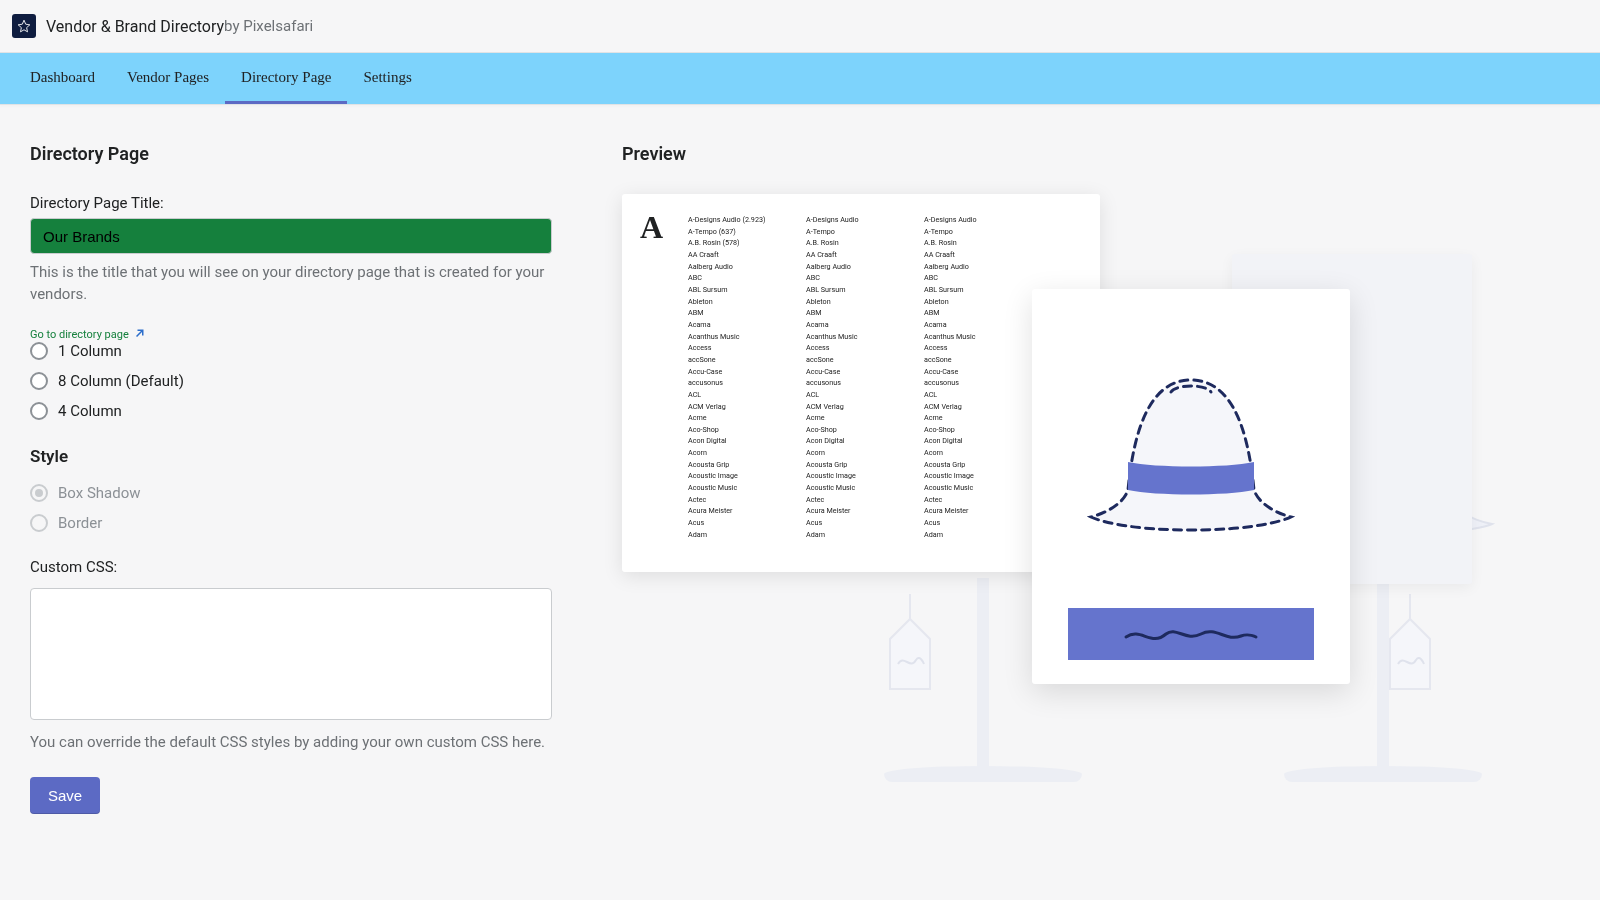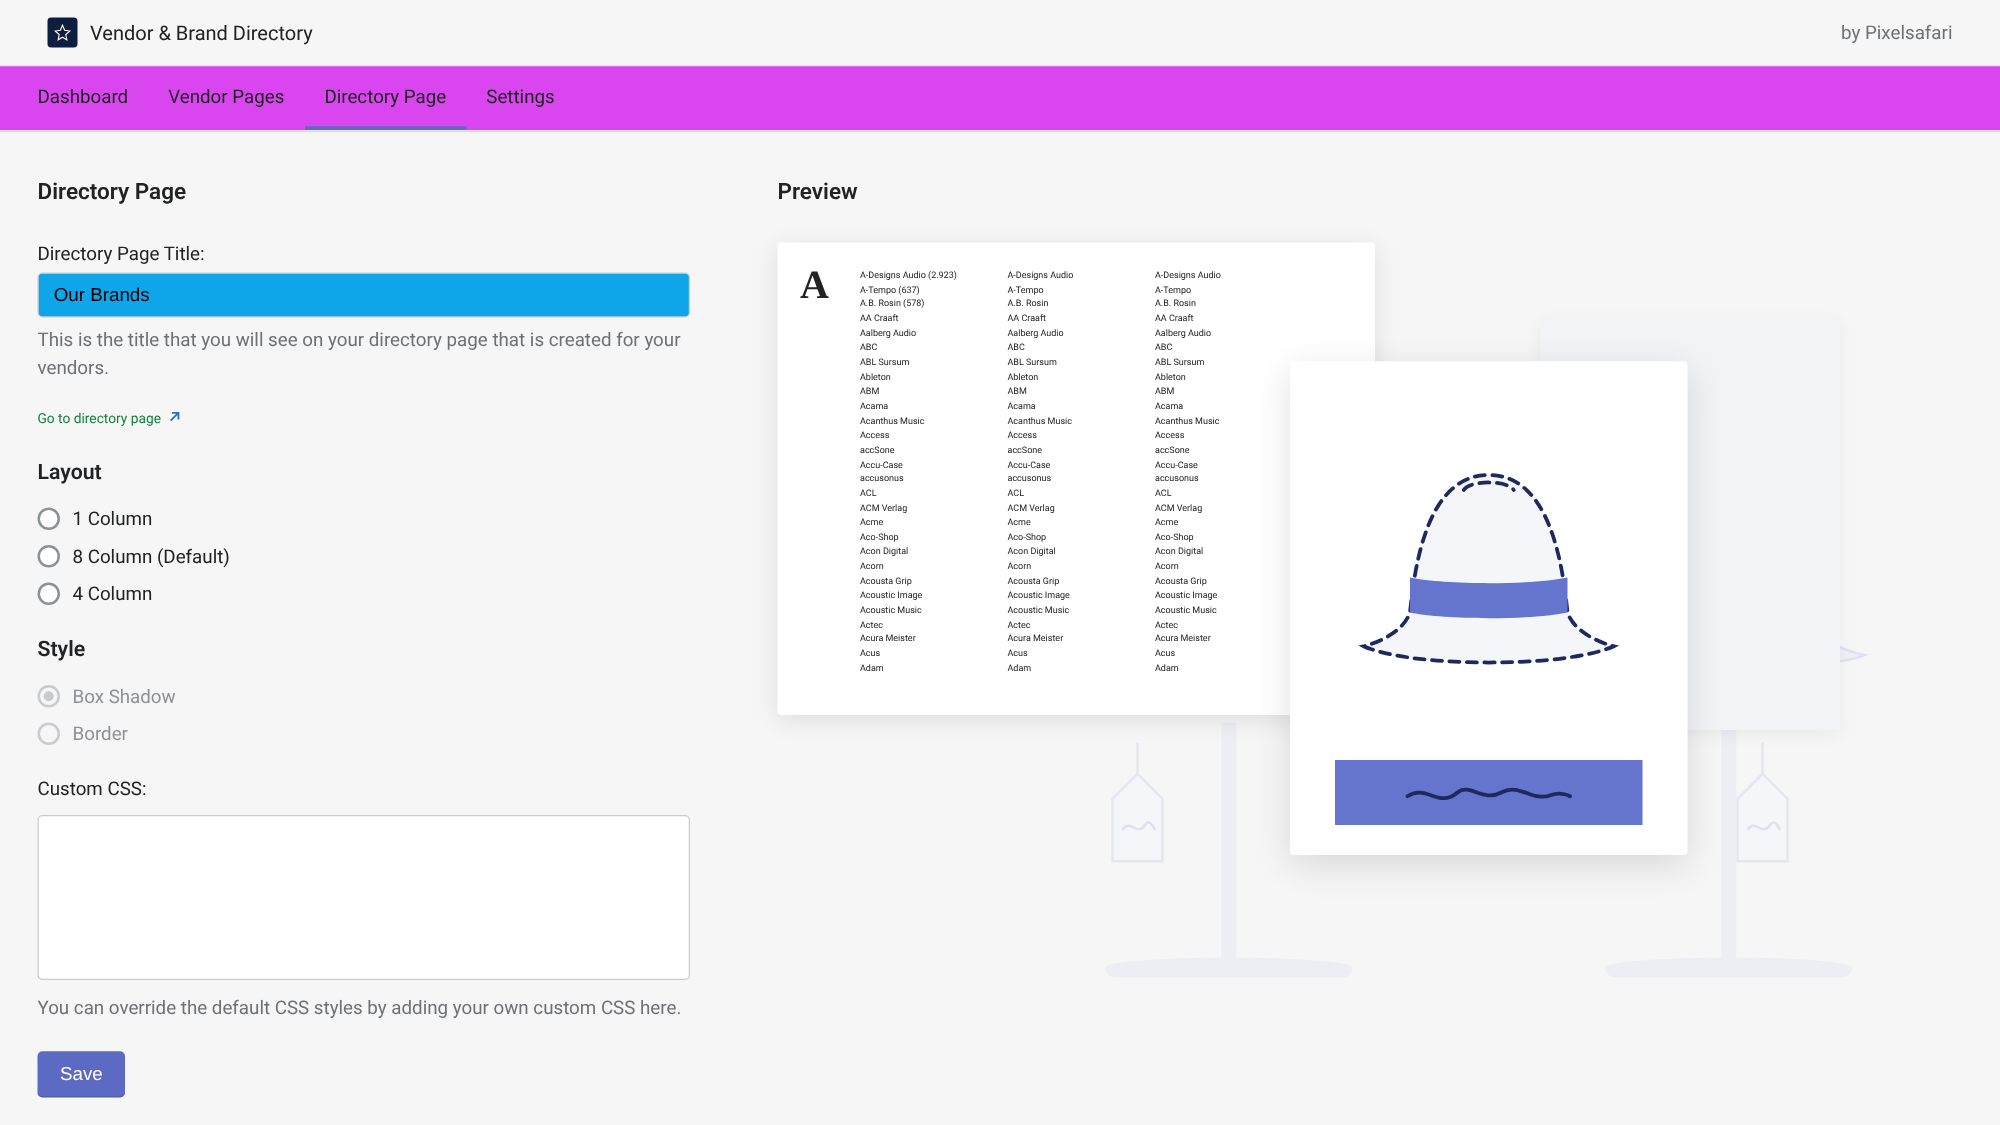--- a/index.html
+++ b/index.html
@@ -1,31 +1,31 @@
 <!DOCTYPE html>
 <html><head>
 <meta charset="utf-8">
 <style>
 * { box-sizing: border-box; margin: 0; padding: 0; }
 html, body { width: 1600px; height: 900px; font-family: -apple-system, BlinkMacSystemFont, "Segoe UI", Roboto, sans-serif; background: #f6f6f7; color: #202223; overflow: hidden; }
-.app-header { height: 53px; border-bottom: 1px solid #e1e3e5; display: flex; align-items: center; padding: 0 38px; justify-content: space-between; }
+.app-header { height: 53px; border-bottom: 1px solid #e1e3e5; display: flex; align-items: center; padding: 0 12px; }
 .app-header-left { display: flex; align-items: center; gap: 10px; }
 .app-icon { width: 24px; height: 24px; background: #0f1d40; border-radius: 3px; display: flex; align-items: center; justify-content: center; }
 .app-icon svg { width: 14px; height: 14px; fill: #fff; }
 .app-title { font-size: 16px; color: #202223; font-weight: 400; }
 .by-text { font-size: 15px; color: #6d7175; }
-.tab-bar { height: 52px; background: #d946ef; border-bottom: 1px solid #e1e3e5; display: flex; align-items: stretch; padding: 0 14px; box-shadow: 0 2px 2px rgba(0,0,0,0.02); }
+.tab-bar { height: 52px; background: #7dd3fc; border-bottom: 1px solid #e1e3e5; display: flex; align-items: stretch; padding: 0 14px; box-shadow: 0 2px 2px rgba(0,0,0,0.02); font-family: Liberation Serif, serif; }
 .tab { display: flex; align-items: center; padding: 0 16px; font-size: 15px; color: #202223; border-bottom: 3px solid transparent; cursor: pointer; }
 .tab.active { border-bottom-color: #5c6ac4; }
 .content { display: flex; padding: 38px 30px; gap: 40px; }
 .left-panel { flex: 0 0 552px; }
 .right-panel { flex: 1; }
 .section-heading { font-size: 18px; font-weight: 600; color: #202223; margin-bottom: 30px; }
 .field-label { font-size: 15px; color: #202223; margin-bottom: 6px; display: block; }
-.text-input { width: 522px; height: 36px; border: 1px solid #c9cccf; border-radius: 4px; padding: 0 12px; font-size: 15px; background: #0ea5e9; }
+.text-input { width: 522px; height: 36px; border: 1px solid #c9cccf; border-radius: 4px; padding: 0 12px; font-size: 15px; background: #15803d; }
 .help-text { font-size: 15px; color: #6d7175; margin-top: 8px; line-height: 1.45; max-width: 522px; }
 .link { color: #15803d; font-size: 11px; text-decoration: none; display: inline-flex; align-items: center; gap: 4px; margin-top: 22px; }
 .link svg { width: 12px; height: 12px; fill: #2c6ecb; }
 .sub-heading { font-size: 17px; font-weight: 600; margin-top: 26px; margin-bottom: 18px; }
 .radio-row { display: flex; align-items: center; gap: 10px; margin-bottom: 12px; cursor: pointer; }
 .radio-row.disabled { cursor: not-allowed; }
 .radio { width: 18px; height: 18px; border: 2px solid #8c9196; border-radius: 50%; position: relative; background: #fff; flex-shrink: 0; }
 .radio.selected { border-color: #5c6ac4; }
 .radio.selected::after { content: ""; position: absolute; top: 3px; left: 3px; width: 8px; height: 8px; background: #5c6ac4; border-radius: 50%; }
 .radio.disabled { border-color: #c9cccf; background: #f6f6f7; }
@@ -84,21 +84,20 @@
     <input class="text-input" value="Our Brands" style="">
     <p class="help-text">This is the title that you will see on your directory page that is created for your vendors.</p>
 
     <a href="#" class="link">
       <span>Go to directory page</span>
       <svg viewBox="0 0 16 16">
           <path d="M6 2h8v8h-2V5.4L5.4 12 4 10.6 10.6 4H6V2z"></path>
         </svg>
     </a>
 
-    <h3 class="sub-heading">Layout</h3>
     <div class="radio-row">
       <div class="radio"></div>
       <span class="radio-label">1 Column</span>
     </div>
     <div class="radio-row">
       <div class="radio"></div>
       <span class="radio-label">8 Column (Default)</span>
     </div>
     <div class="radio-row">
       <div class="radio"></div>

